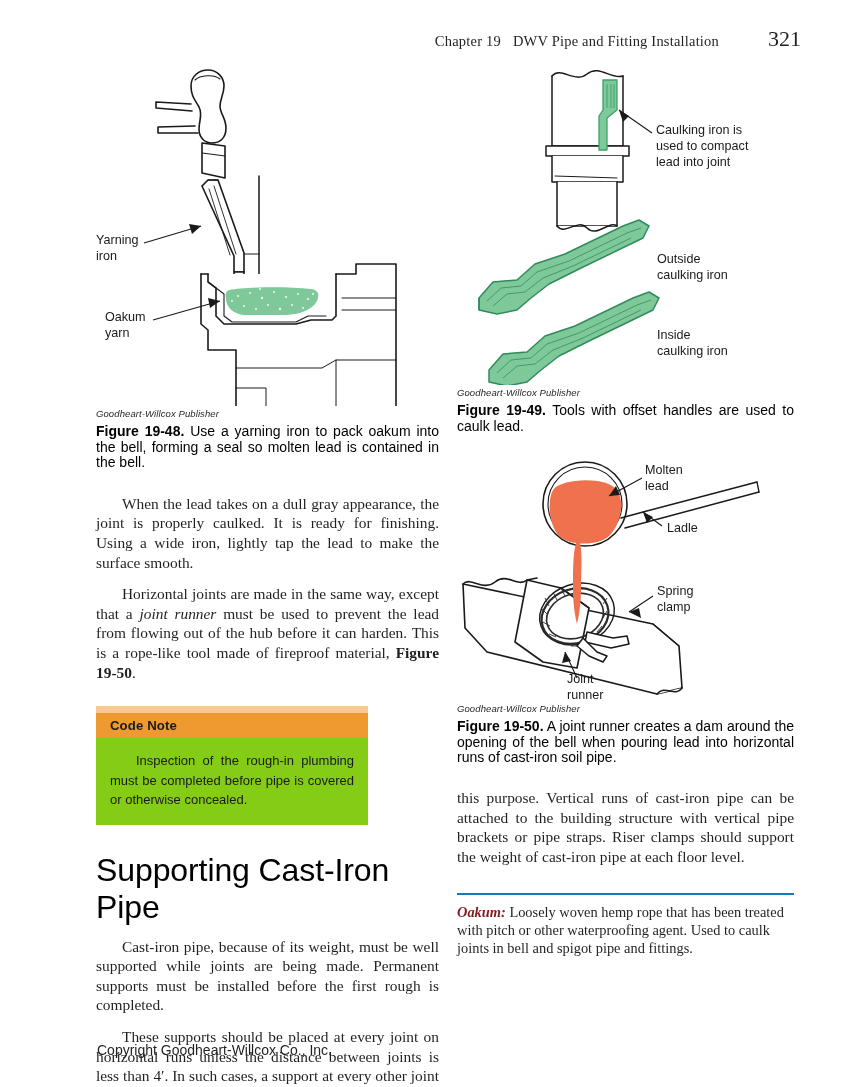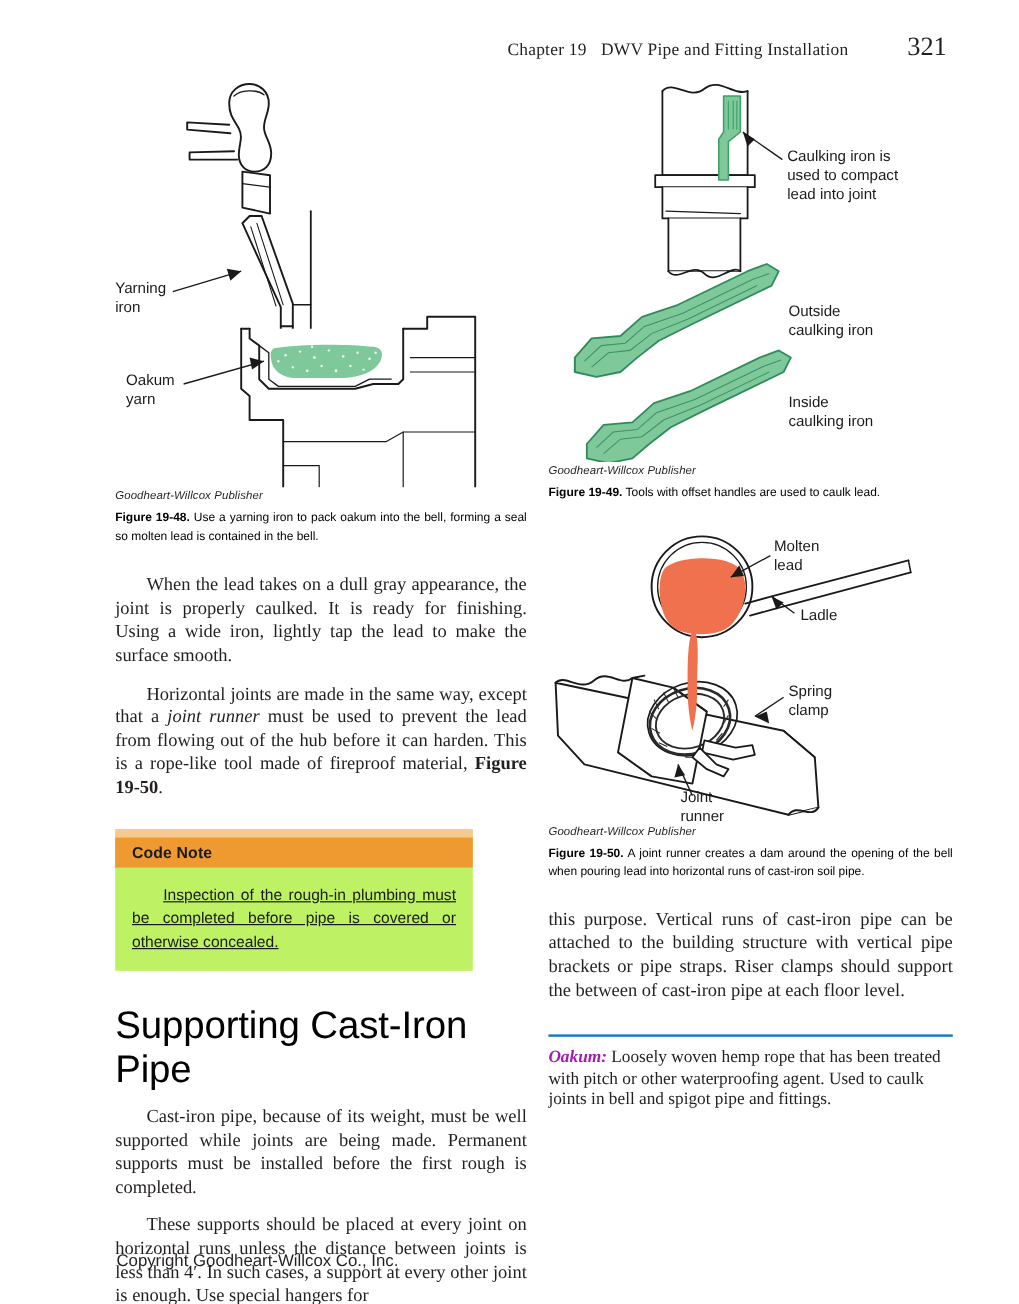--- a/index.html
+++ b/index.html
@@ -14,21 +14,21 @@
     font-family: "Liberation Serif", serif;
     color: #000;
     overflow: hidden;
   }
 
   
   .runhead {
     position: absolute;
     top: 26px;
     left: 90px;
-    right: 60px;
+    right: 48px;
     height: 24px;
     display: flex;
     align-items: baseline;
     justify-content: flex-end;
   }
   .runhead .chap {
     font-family: "Liberation Serif", serif;
     font-size: 14.5px;
     letter-spacing: .2px;
     color: #231f20;
@@ -64,21 +64,21 @@
     font-family: "Liberation Sans", sans-serif;
     font-size: 9.5px;
     font-style: italic;
     color: #231f20;
     text-align: left;
     letter-spacing: .1px;
     margin-top: 2px;
   }
   .figcap {
     font-family: "Liberation Sans", sans-serif;
-    font-size: 10px;
+    font-size: 14px;
     line-height: 15.6px;
     color: #000;
     text-align: justify;
     margin-top: 5px;
   }
   .figcap b { font-weight: bold; }
 
   
   p.body {
     font-family: "Liberation Serif", serif;
@@ -90,44 +90,43 @@
     color: #231f20;
     hyphens: manual;
   }
   p.body + p.body { margin-top: 12px; }
   p.body i { font-style: italic; }
   p.body b { font-weight: bold; }
 
   
   .codenote {
     margin-top: 24px;
-    background: #bef264;
+    background: #84cc16;
     border: 0;
-    width: 298px;
+    width: 272px;
     box-sizing: border-box;
   }
   .codenote .toppad { height: 7px; background: #f7c98f; }
   .codenote .hdr {
     background: #ef9a30;
     font-family: "Liberation Sans", sans-serif;
     font-weight: bold;
     font-size: 13.2px;
     color: #1a1a1a;
     padding: 5px 0 5px 14px;
     letter-spacing: .1px;
   }
   .codenote .txt {
     font-family: "Liberation Sans", sans-serif;
     font-size: 13px;
     line-height: 19.5px;
     color: #1a1a1a;
     padding: 13px 14px 15px 14px;
     text-align: justify;
     text-indent: 26px;
-    text-decoration: underline;
   }
 
   
   h2.section {
     font-family: "Liberation Sans", sans-serif;
     font-size: 32px;
     font-weight: normal;
     color: #000000;
     margin: 27px 0 11px 0;
     letter-spacing: -.1px;
@@ -141,21 +140,21 @@
   }
   p.gloss {
     font-family: "Liberation Serif", serif;
     font-size: 14.4px;
     line-height: 17.6px;
     margin: 0 0 11px 0;
     color: #231f20;
     text-align: left;
   }
   p.gloss .term {
-    color: #a21caf;
+    color: #7f1d1d;
     font-weight: bold;
     font-style: italic;
   }
 
   
   .copyright {
     position: absolute;
     left: 97px;
     top: 1042px;
     font-family: "Liberation Sans", sans-serif;
@@ -402,20 +401,20 @@
       <g fill="#ffffff" stroke="#1a1a1a" stroke-width="1.5" stroke-linejoin="round">
         <path d="M130 176 L156 182 L170 180 L172 188 L154 192 L128 186 Z"></path>
         <path d="M126 182 L140 196 L150 200 L146 206 L132 200 L120 190 Z"></path>
       </g>
     </svg>
     <div class="credit">Goodheart-Willcox Publisher</div>
     <div class="figcap"><b>Figure 19-50.</b><span> A joint runner creates a dam around the opening of the bell when pouring lead into horizontal runs of cast-iron soil pipe.</span></div>
   </div>
 
   <div style="margin-top:22px;">
-    <p class="body" style="text-indent:0;">this purpose. Vertical runs of cast-iron pipe can be attached to the building structure with vertical pipe brackets or pipe straps. Riser clamps should support the between of cast-iron pipe at each floor level.</p>
+    <p class="body" style="text-indent:0;">this purpose. Vertical runs of cast-iron pipe can be attached to the building structure with vertical pipe brackets or pipe straps. Riser clamps should support the weight of cast-iron pipe at each floor level.</p>
   </div>
 
   <div class="glossrule"></div>
   <p class="gloss"><span class="term">Oakum:</span><span> Loosely woven hemp rope that has been treated with pitch or other waterproofing agent. Used to caulk joints in bell and spigot pipe and fittings.</span></p>
 </div>
 
 <div class="copyright">Copyright Goodheart-Willcox Co., Inc.</div>
 
 </body></html>

